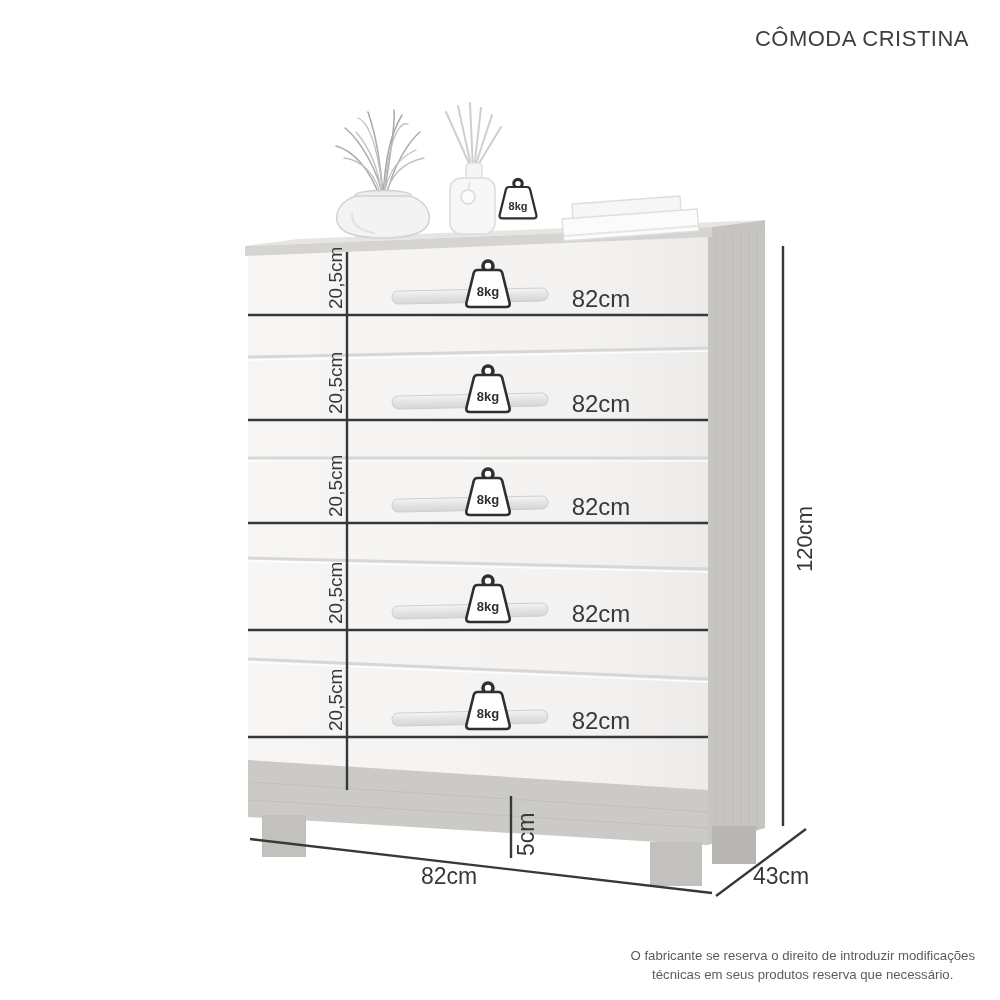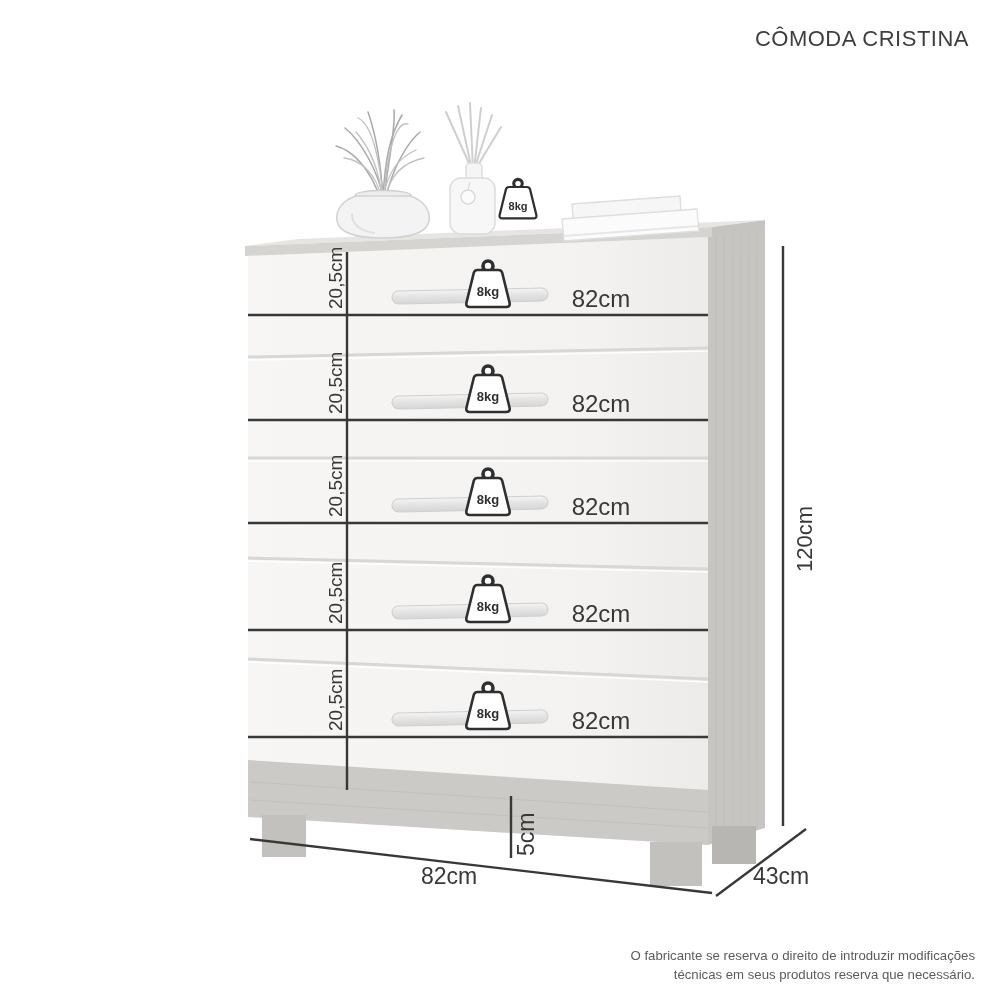--- a/index.html
+++ b/index.html
@@ -1,20 +1,20 @@
 <!DOCTYPE html>
 <html><head>
 <meta charset="utf-8">
 <style>
   html,body{margin:0;padding:0;background:#fff;}
   .page{position:relative;width:1000px;height:1000px;background:#ffffff;overflow:hidden;
         font-family:"Liberation Sans",sans-serif;}
   .title{position:absolute;top:26px;right:31px;font-size:22px;letter-spacing:.5px;
          color:#3e3e3e;font-weight:400;white-space:nowrap;}
-  .footer{position:absolute;right:25px;bottom:16px;text-align:right;color:#5b5b5b;
+  .footer{position:absolute;right:25px;bottom:16px;text-align:center;color:#5b5b5b;
           font-size:13.2px;line-height:1.45;}
   svg{position:absolute;left:0;top:0;}
   .dim-line{stroke:#383838;stroke-width:2.4;fill:none;}
   .dim-text{fill:#383838;font-size:24px;font-family:"Liberation Sans",sans-serif;}
   .dim-text-sm{fill:#383838;font-size:19px;font-family:"Liberation Sans",sans-serif;}
   .kg-text{fill:#2f2f2f;font-size:13px;font-weight:bold;font-family:"Liberation Sans",sans-serif;}
   .gap-line{stroke:#d8d7d5;stroke-width:3;}
   .gap-hi{stroke:#ffffff;stroke-width:1.6;opacity:.9;}
   .grain{stroke:#bcbab7;stroke-width:1;opacity:.65;}
 </style>

